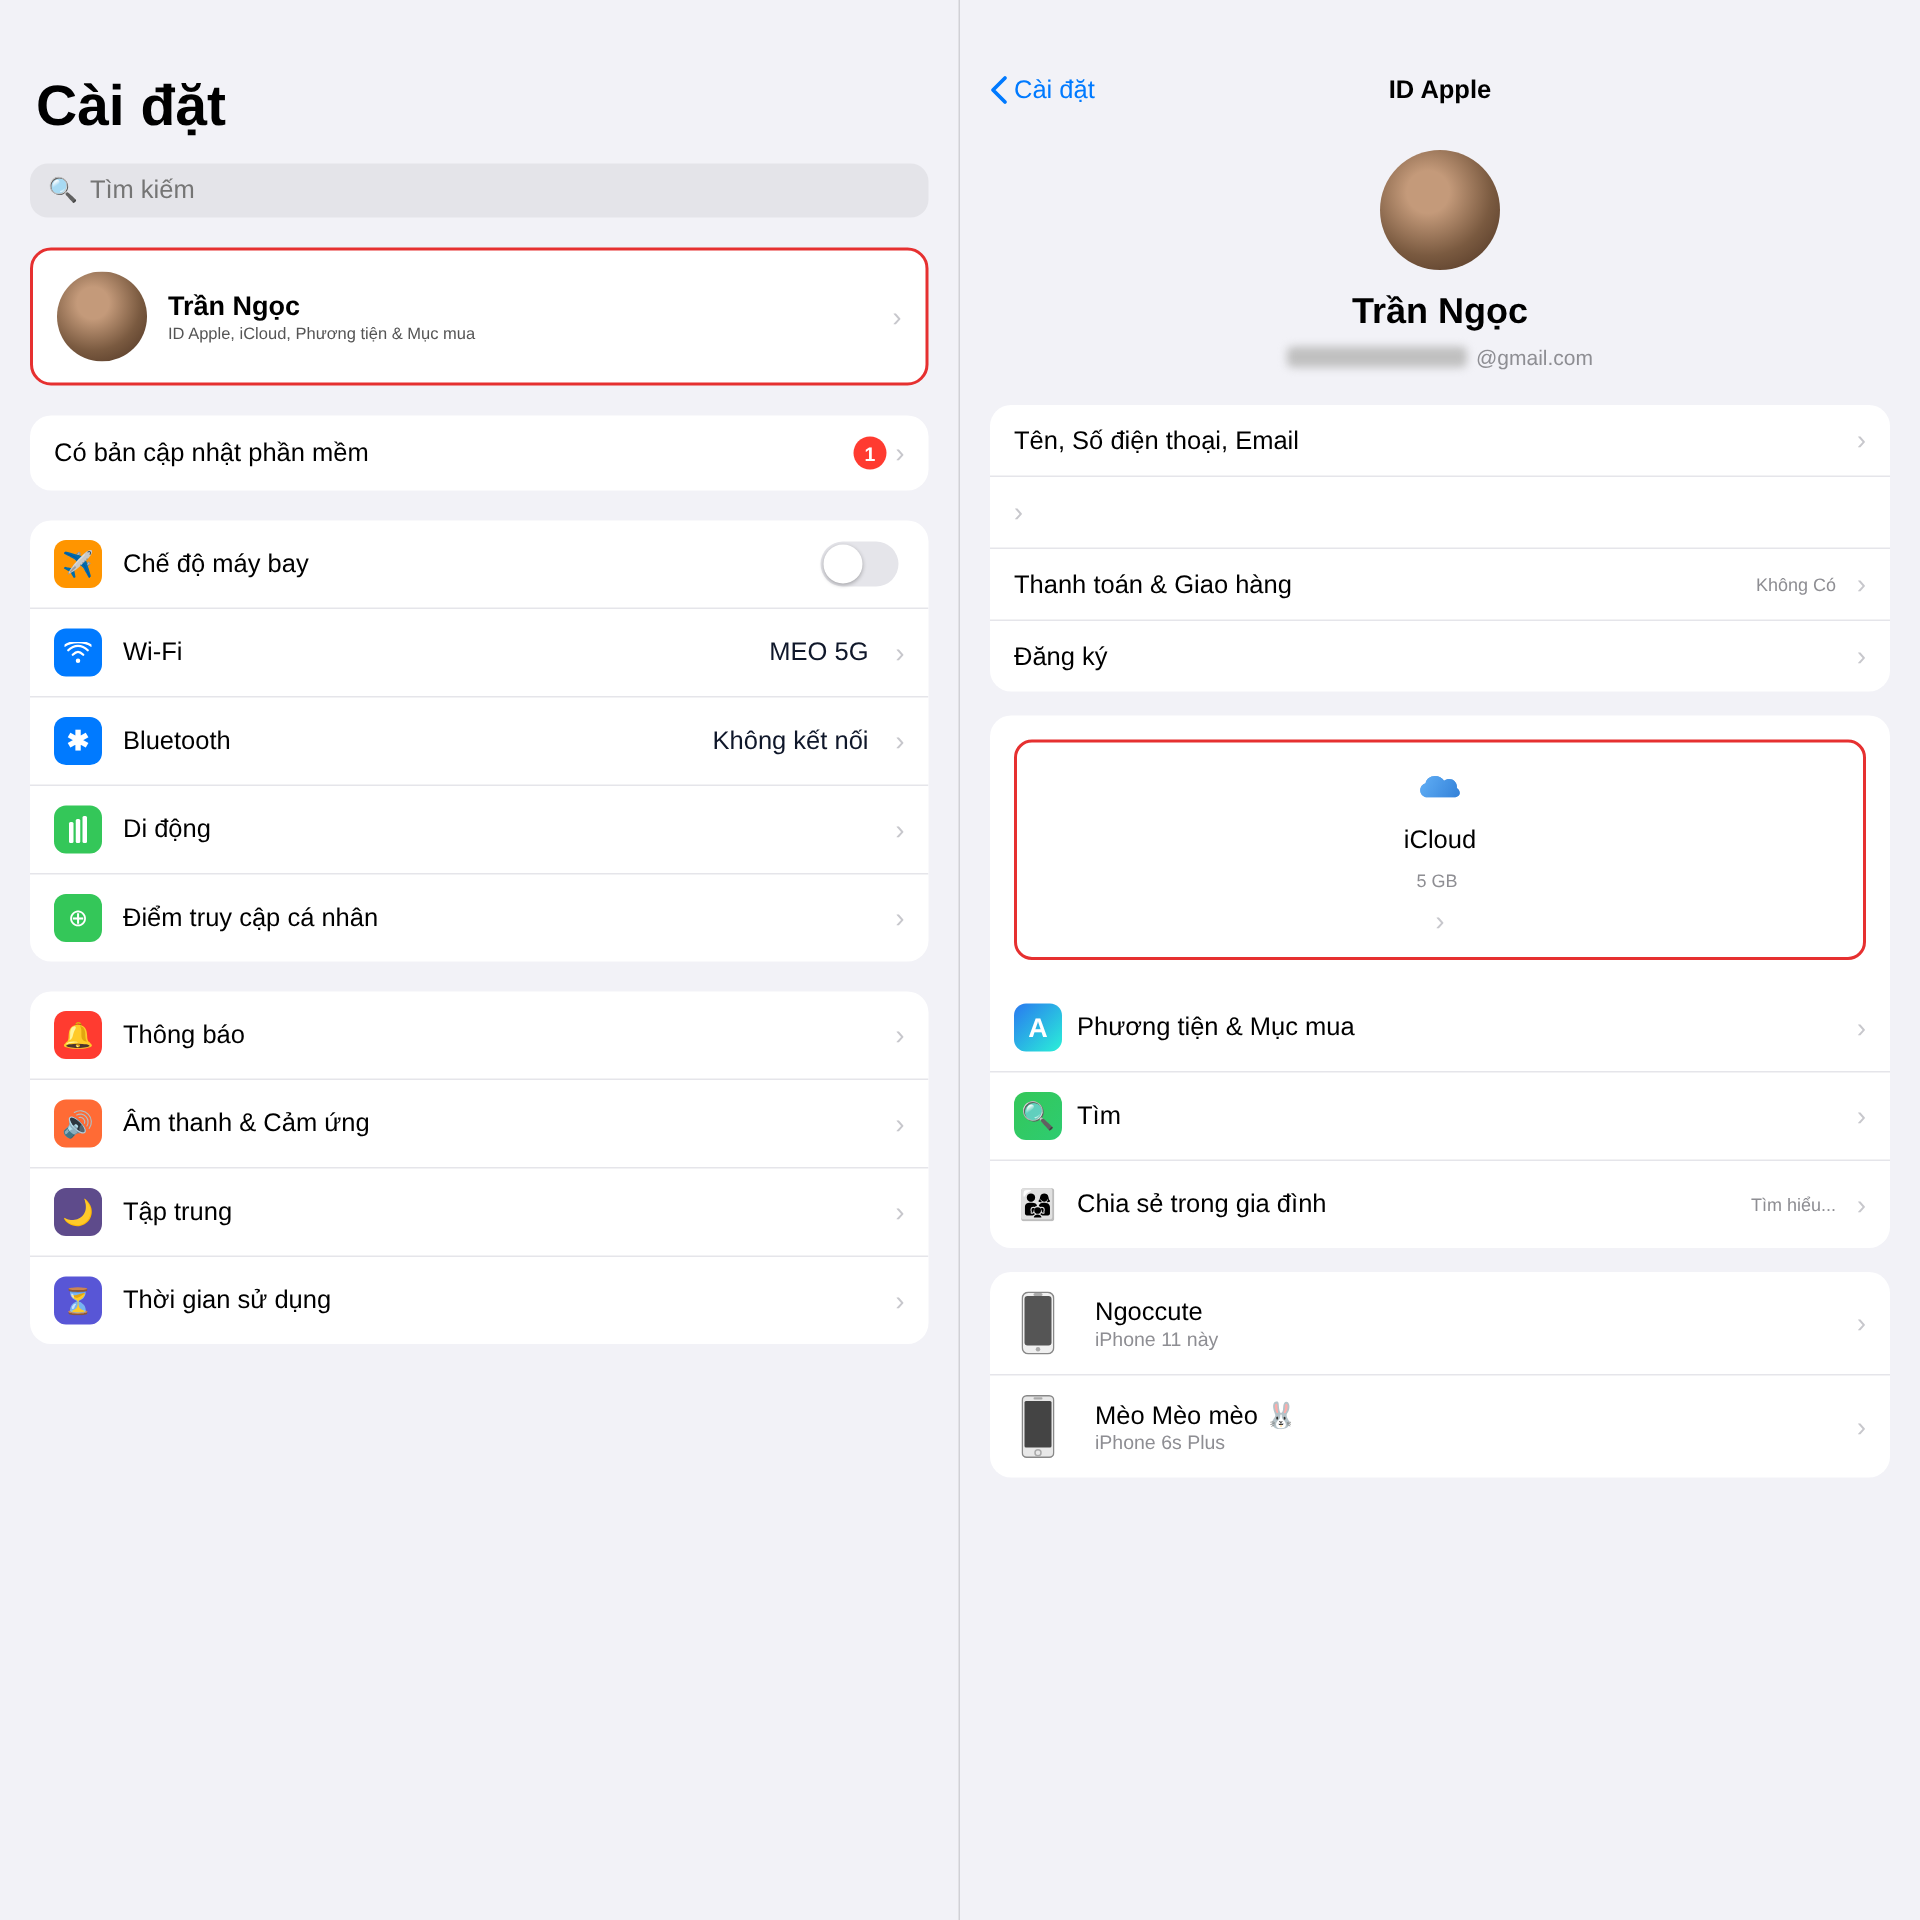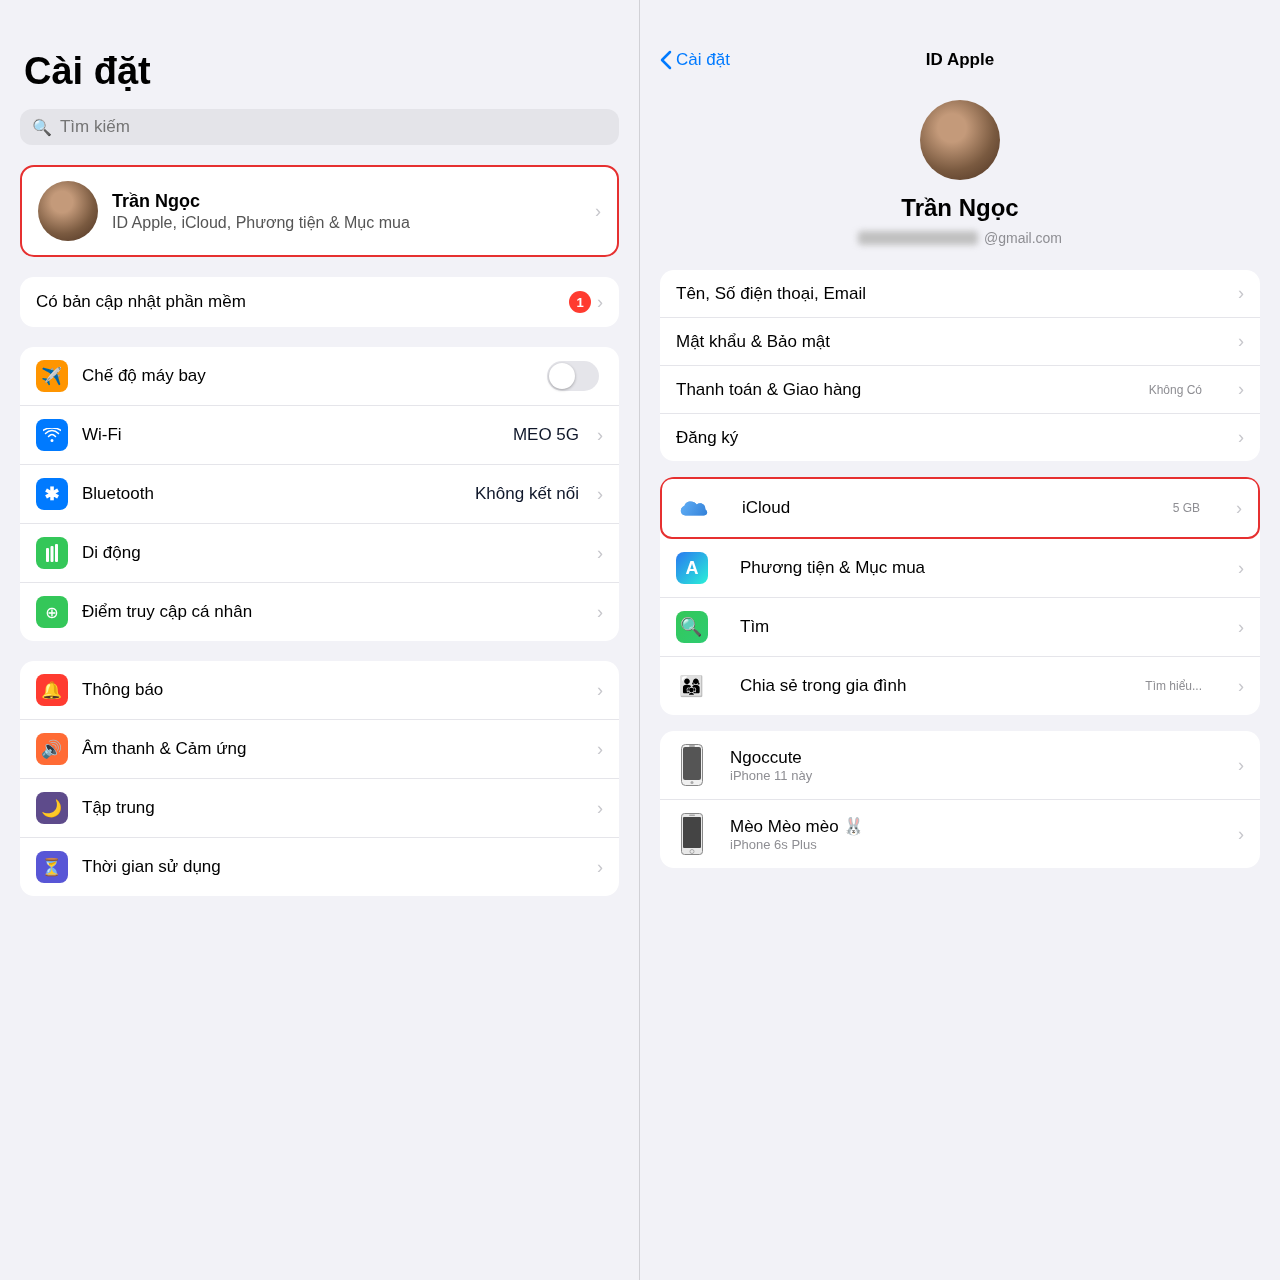--- a/index.html
+++ b/index.html
@@ -74,21 +74,21 @@
     }
     .profile-info {
       flex: 1;
     }
     .profile-info .name {
       font-size: 18px;
       font-weight: 600;
       color: #000;
     }
     .profile-info .sub {
-      font-size: 16px;
+      font-size: 11px;
       color: #555;
       margin-top: 2px;
     }
     .chevron {
       color: #c7c7cc;
       font-size: 18px;
     }
 
     
     .settings-group {
@@ -257,21 +257,21 @@
       margin: 0 20px 16px 20px;
       overflow: hidden;
     }
 
     .right-item {
       display: flex;
       align-items: center;
       padding: 13px 16px;
       border-bottom: 1px solid #e5e5ea;
       cursor: pointer;
-      gap: 32px;
+      gap: 10px;
     }
     .right-item:last-child {
       border-bottom: none;
     }
     .right-item .item-label {
       font-size: 17px;
       color: #000;
       flex: 1;
     }
     .right-item .item-value {
@@ -470,40 +470,39 @@
   </div>
 
   <div class="right-settings-group">
 
     <div class="right-item">
       <span class="item-label">Tên, Số điện thoại, Email</span>
       <span class="chevron">›</span>
     </div>
 
     <div class="right-item">
-      <span class="item-label">Mật khẩu &amp; Bảo mật</span>
       <span class="chevron">›</span>
     </div>
 
     <div class="right-item">
       <span class="item-label">Thanh toán &amp; Giao hàng</span>
       <span class="item-value">Không Có</span>
       <span class="chevron">›</span>
     </div>
 
     <div class="right-item">
       <span class="item-label">Đăng ký</span>
       <span class="chevron">›</span>
     </div>
 
   </div>
 
   <div class="right-settings-group">
 
-    <div class="right-item icloud-item" style="border-radius:12px; margin:0;">
+    <div class="right-item icloud-item" style="border-radius:12px; margin:16px;flex-direction:column;">
       <div class="icloud-icon">
         <svg width="34" height="24" viewBox="0 0 34 24" fill="none" xmlns="http://www.w3.org/2000/svg">
           <path d="M27 20H8C5.2 20 3 17.8 3 15c0-2.4 1.6-4.4 3.8-5C7.3 7.2 10 5 13.5 5c2.7 0 5 1.3 6.4 3.2C21 7.4 22.2 7 23.5 7 26.5 7 29 9.5 29 12.5c0 .3 0 .6-.1.9C29.7 13.8 31 15.2 31 17c0 1.7-1.8 3-4 3z" fill="#4A90E2"></path>
           <path d="M27 20H8C5.2 20 3 17.8 3 15c0-2.4 1.6-4.4 3.8-5C7.3 7.2 10 5 13.5 5c2.7 0 5 1.3 6.4 3.2C21 7.4 22.2 7 23.5 7 26.5 7 29 9.5 29 12.5c0 .3 0 .6-.1.9C29.7 13.8 31 15.2 31 17c0 1.7-1.8 3-4 3z" fill="url(#cloudGrad)" opacity="0.8"></path>
           <defs>
             <linearGradient id="cloudGrad" x1="3" y1="5" x2="31" y2="20" gradientUnits="userSpaceOnUse">
               <stop offset="0%" stop-color="#67b7fb"></stop>
               <stop offset="100%" stop-color="#2d7dd6"></stop>
             </linearGradient>
           </defs>

